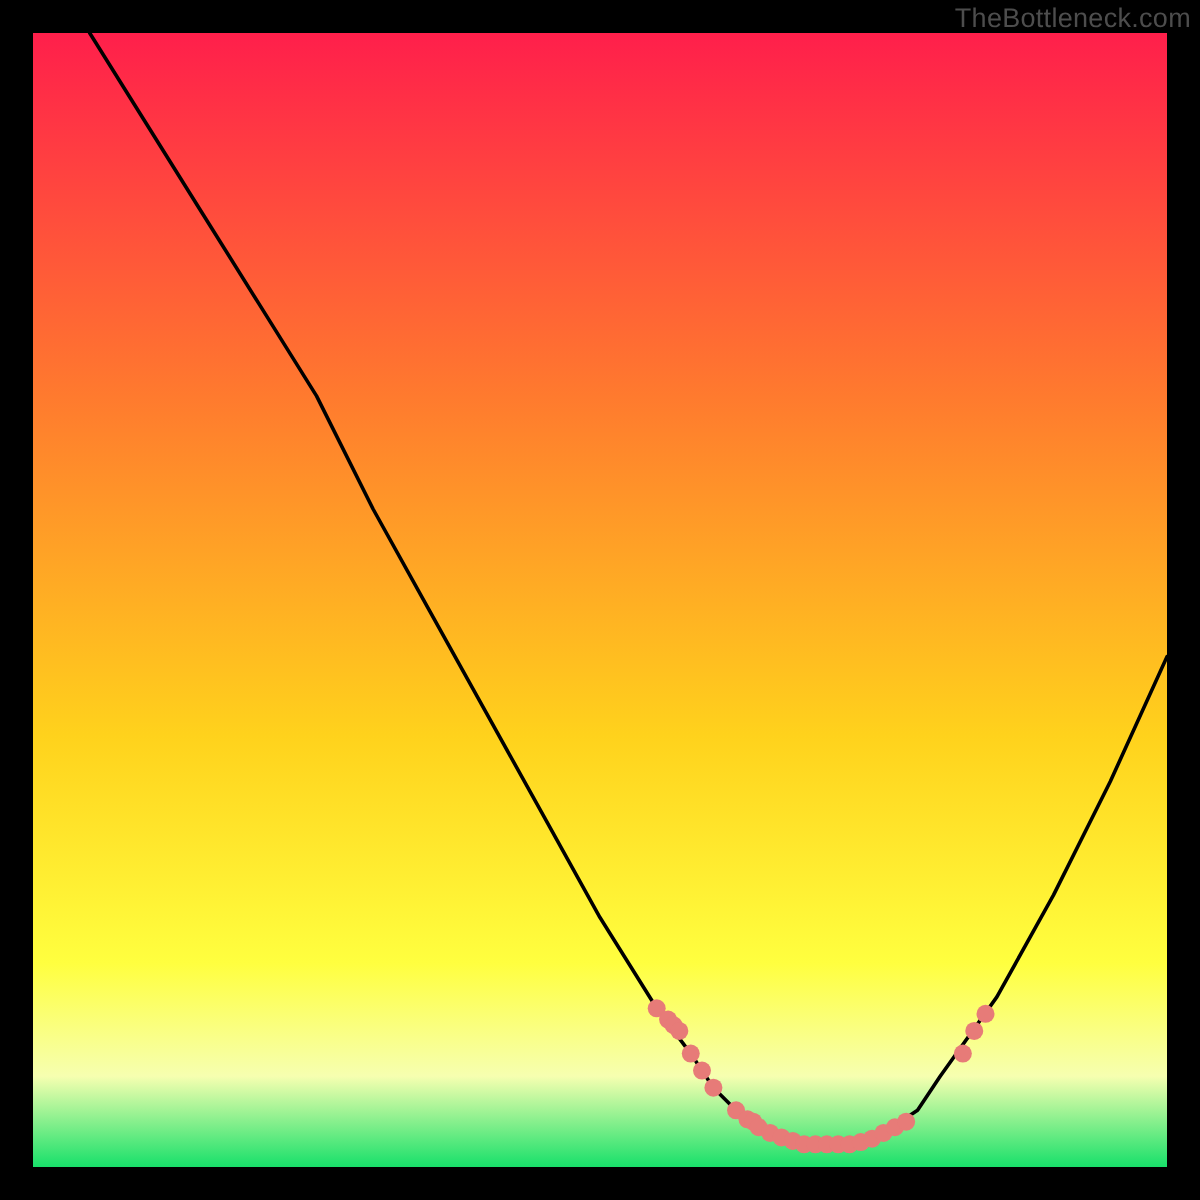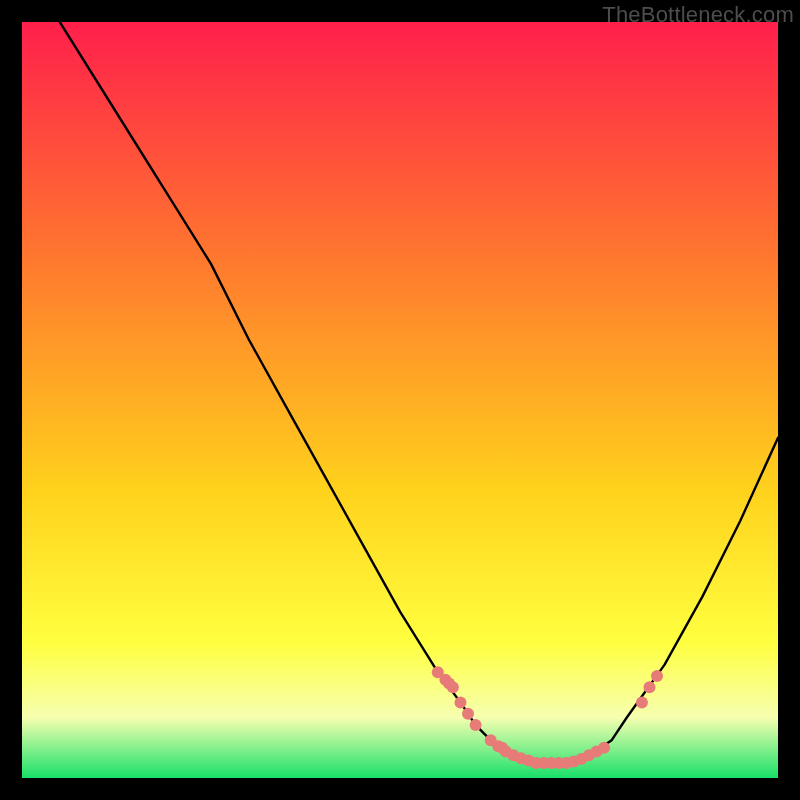--- a/index.html
+++ b/index.html
@@ -24,21 +24,21 @@
     left: 0;
     top: 0;
     width: 756px;
     height: 756px;
   }
   .watermark {
     position: absolute;
     top: 2px;
     right: 6px;
     color: #4d4d4d;
-    font-size: 22px;
+    font-size: 18px;
     font-weight: 400;
     letter-spacing: 0.2px;
     user-select: none;
   }
   svg {
     display: block;
   }
 </style>
 </head>
 <body>

